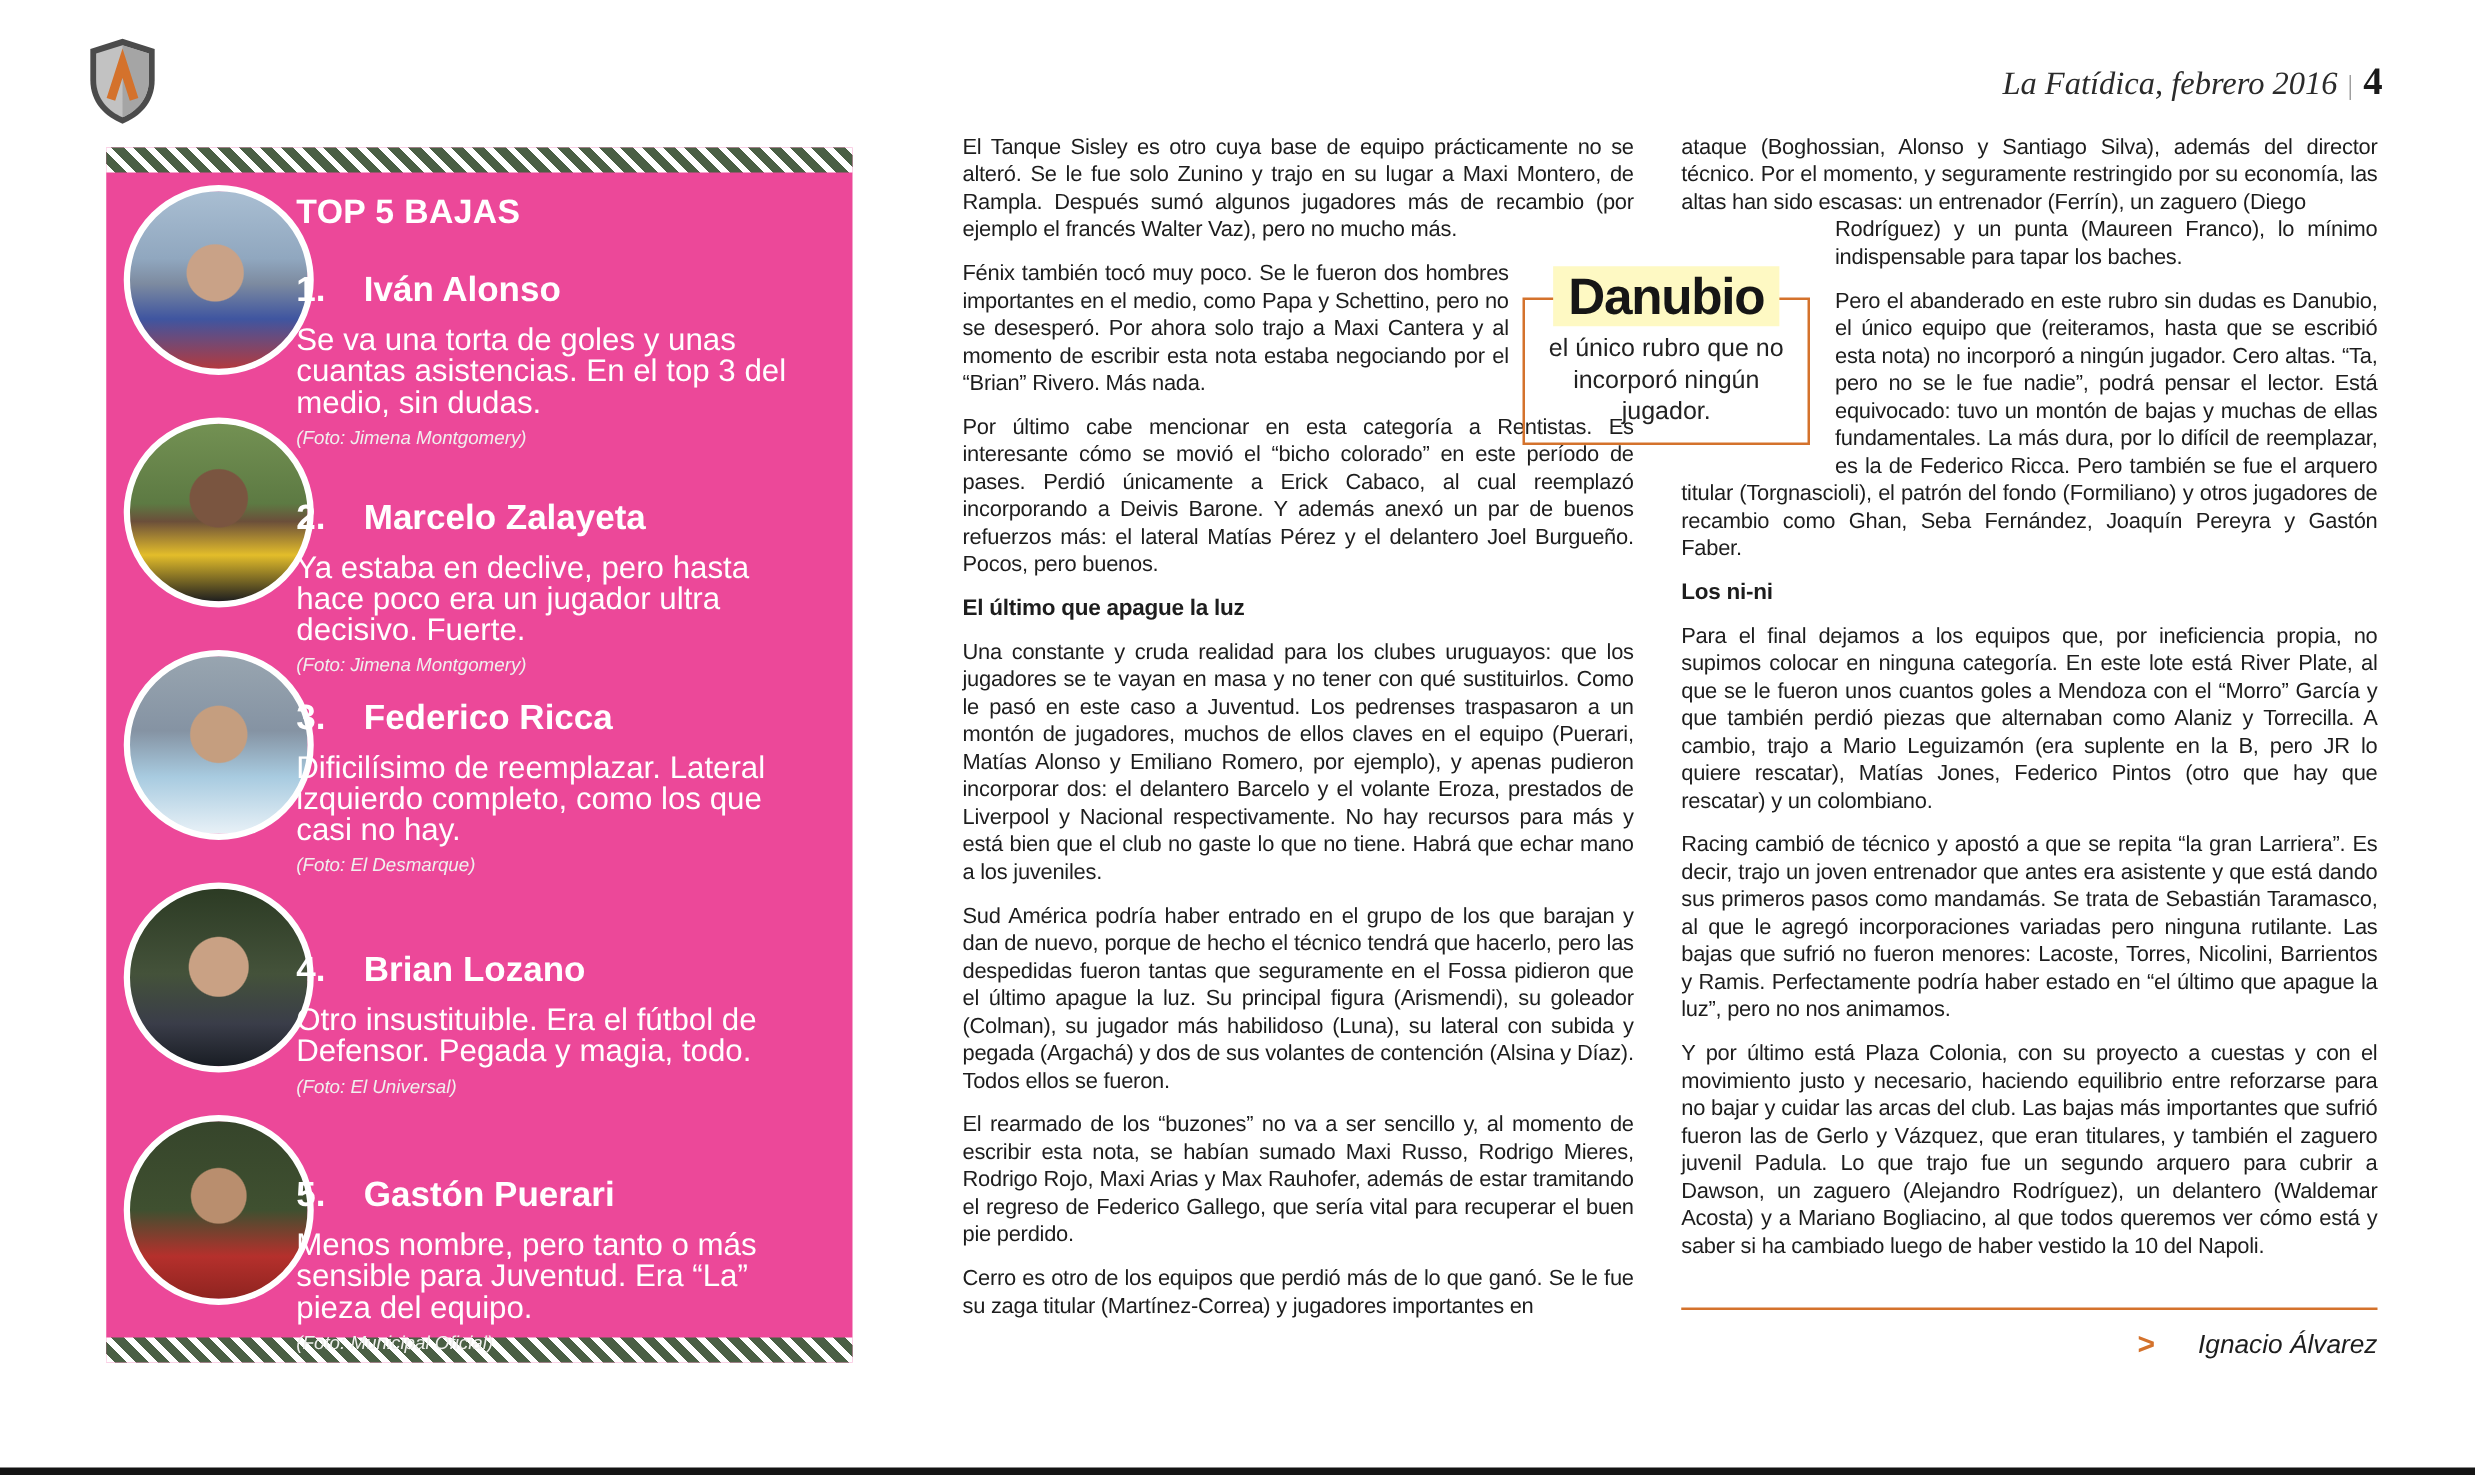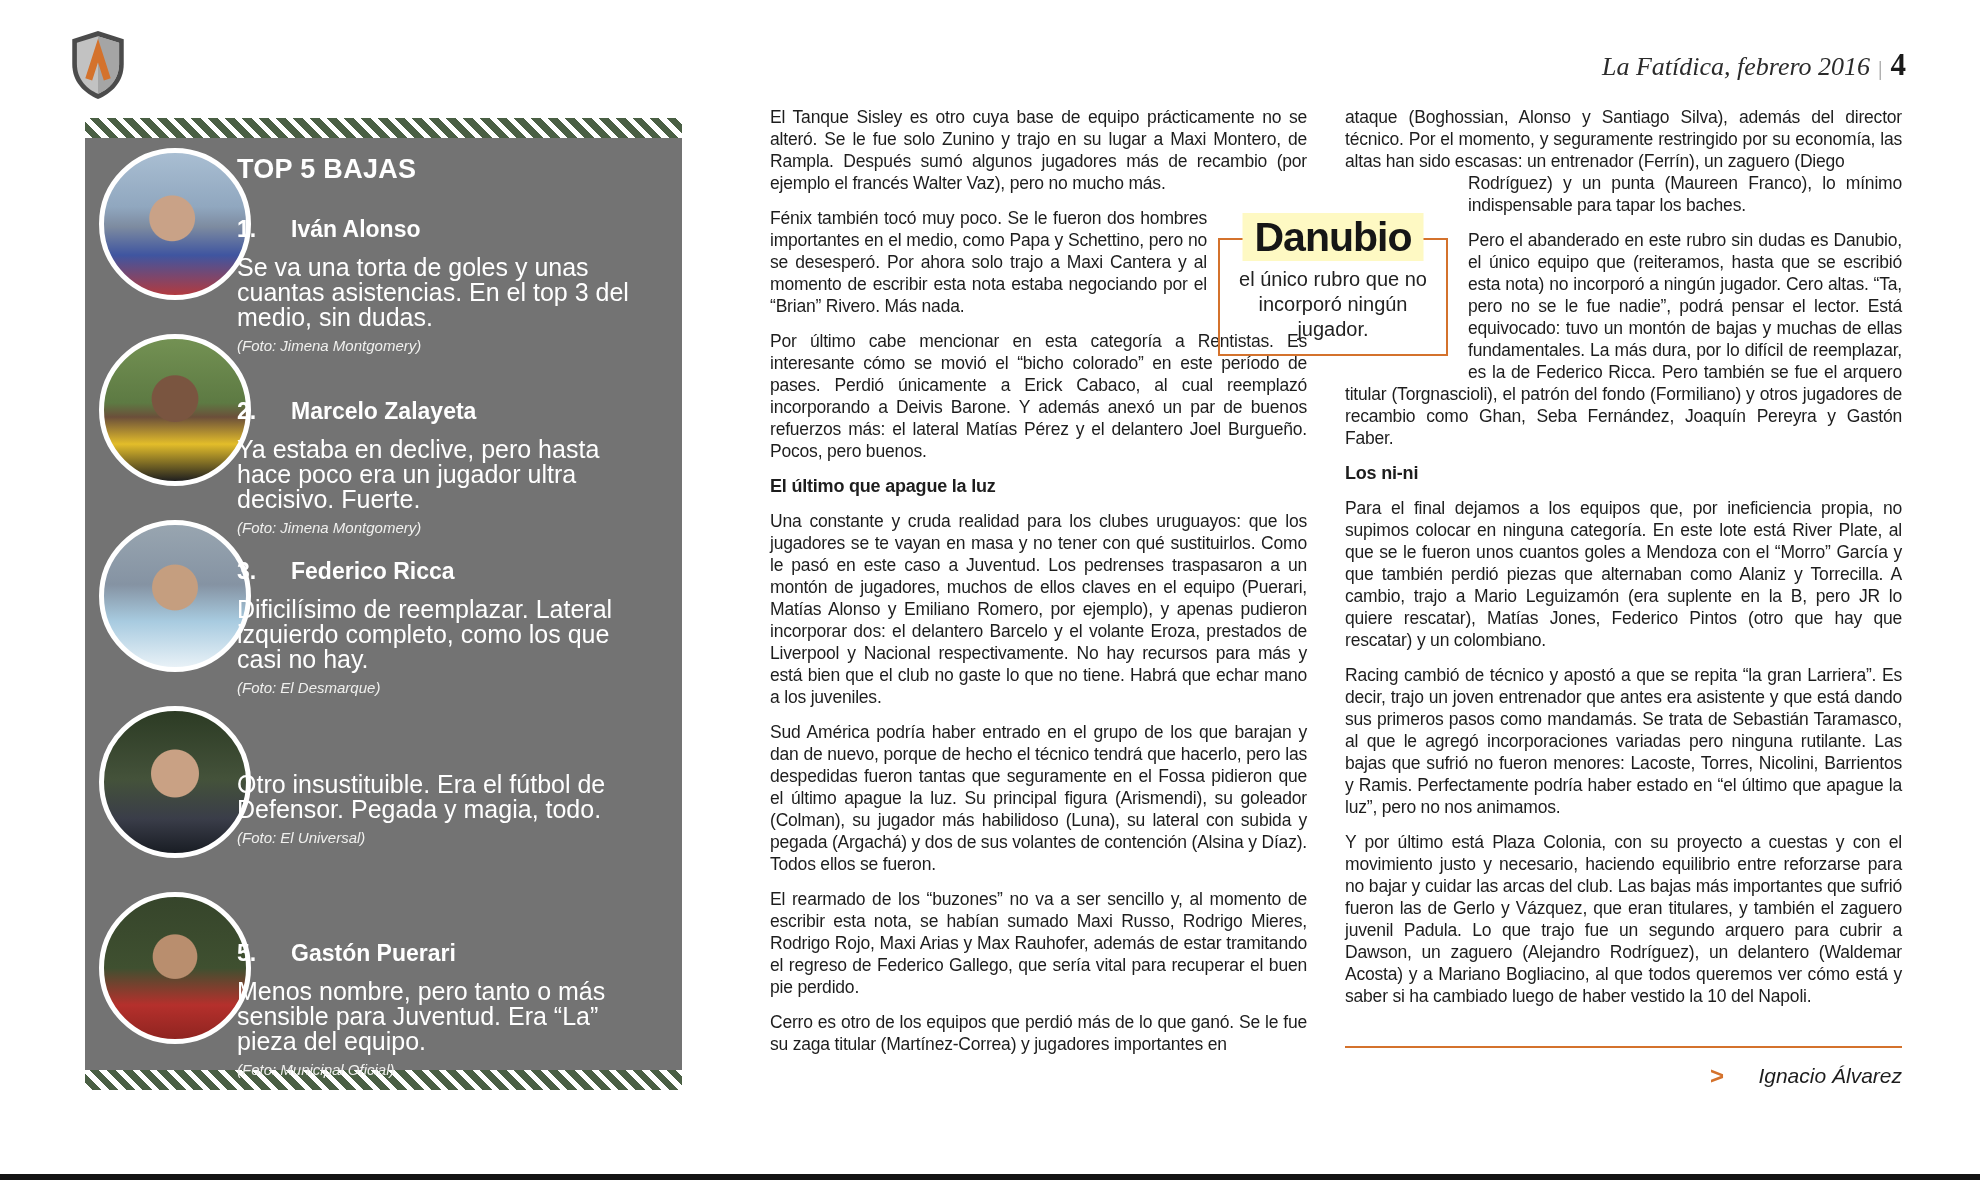--- a/index.html
+++ b/index.html
@@ -13,21 +13,21 @@
     position:absolute;top:47px;right:74px;text-align:left;
     font-family:"Liberation Serif", serif;color:#2b2b2b;white-space:nowrap;
   }
   .header .pub{font-style:italic;font-size:26px;}
   .header .sep{font-size:22px;color:#9a9a9a;padding:0 8px;}
   .header .pagenum{font-size:31px;font-weight:bold;color:#1a1a1a;}
 
   
   .panel{
     position:absolute;left:85px;top:118px;width:597px;height:972px;
-    background:#737373;color:#ffffff;
+    background:#ec4899;color:#ffffff;
   }
   .stripe{position:absolute;left:0;width:100%;height:20px;
     background:repeating-linear-gradient(45deg,#ffffff 0 5px,#4a5f44 5px 12px);}
   .stripe-top{top:0;}
   .stripe-bottom{bottom:0;}
   .panel-title{
     position:absolute;left:152px;top:36px;margin:0;
     font-size:27px;font-weight:bold;letter-spacing:.3px;
   }
   .photo{
@@ -44,21 +44,21 @@
     radial-gradient(circle at 50% 44%, #c59e7f 0 21%, rgba(0,0,0,0) 22%),
     linear-gradient(180deg,#98a5b0 0%,#8593a3 42%,#a8cbe0 68%,#e8f1f7 100%);}
   .photo-4{top:588px;background:
     radial-gradient(circle at 50% 44%, #c9a184 0 22%, rgba(0,0,0,0) 23%),
     linear-gradient(180deg,#2c3b24 0%,#44523a 48%,#3a3d49 76%,#191d24 100%);}
   .photo-5{top:774px;background:
     radial-gradient(circle at 50% 42%, #b98e6e 0 20%, rgba(0,0,0,0) 21%),
     linear-gradient(180deg,#36452b 0%,#3f5030 50%,#b5302c 76%,#8f2420 100%);}
   .item{position:absolute;left:152px;width:425px;}
   .item-1{top:98px;} .item-2{top:280px;} .item-3{top:440px;} .item-4{top:642px;} .item-5{top:822px;}
-  .item-head{font-size:23px;font-weight:bold;}
+  .item-head{font-size:28px;font-weight:bold;}
   .item-head .rank{display:inline-block;width:54px;}
   .item-body{margin:12px 0 0 0;font-size:25px;line-height:25px;max-width:405px;}
   .item-credit{margin:7px 0 0 0;font-size:15px;font-style:italic;color:#f0f0ee;}
 
   
   .col{position:absolute;top:106px;font-size:17.5px;line-height:22px;
     text-align:justify;letter-spacing:-0.2px;color:#1d1d1d;hyphens:auto;}
   .col1{left:770px;width:537px;}
   .col2{left:1345px;width:557px;}
   .col p{margin:0 0 13px 0;}
@@ -126,20 +126,21 @@
     <div class="item-head"><span class="rank">2.</span><span class="pname">Marcelo Zalayeta</span></div>
     <p class="item-body">Ya estaba en declive, pero hasta hace poco era un jugador ultra decisivo. Fuerte.</p>
     <p class="item-credit">(Foto: Jimena Montgomery)</p>
   </div>
   <div class="item item-3">
     <div class="item-head"><span class="rank">3.</span><span class="pname">Federico Ricca</span></div>
     <p class="item-body">Dificilísimo de reemplazar. Lateral izquierdo completo, como los que casi no hay.</p>
     <p class="item-credit">(Foto: El Desmarque)</p>
   </div>
   <div class="item item-4">
+    <div class="item-head"><span class="rank">4.</span><span class="pname">Brian Lozano</span></div>
     <p class="item-body">Otro insustituible. Era el fútbol de Defensor. Pegada y magia, todo.</p>
     <p class="item-credit">(Foto: El Universal)</p>
   </div>
   <div class="item item-5">
     <div class="item-head"><span class="rank">5.</span><span class="pname">Gastón Puerari</span></div>
     <p class="item-body">Menos nombre, pero tanto o más sensible para Juventud. Era “La” pieza del equipo.</p>
     <p class="item-credit">(Foto: Municipal Oficial)</p>
   </div>
 </aside>
 

